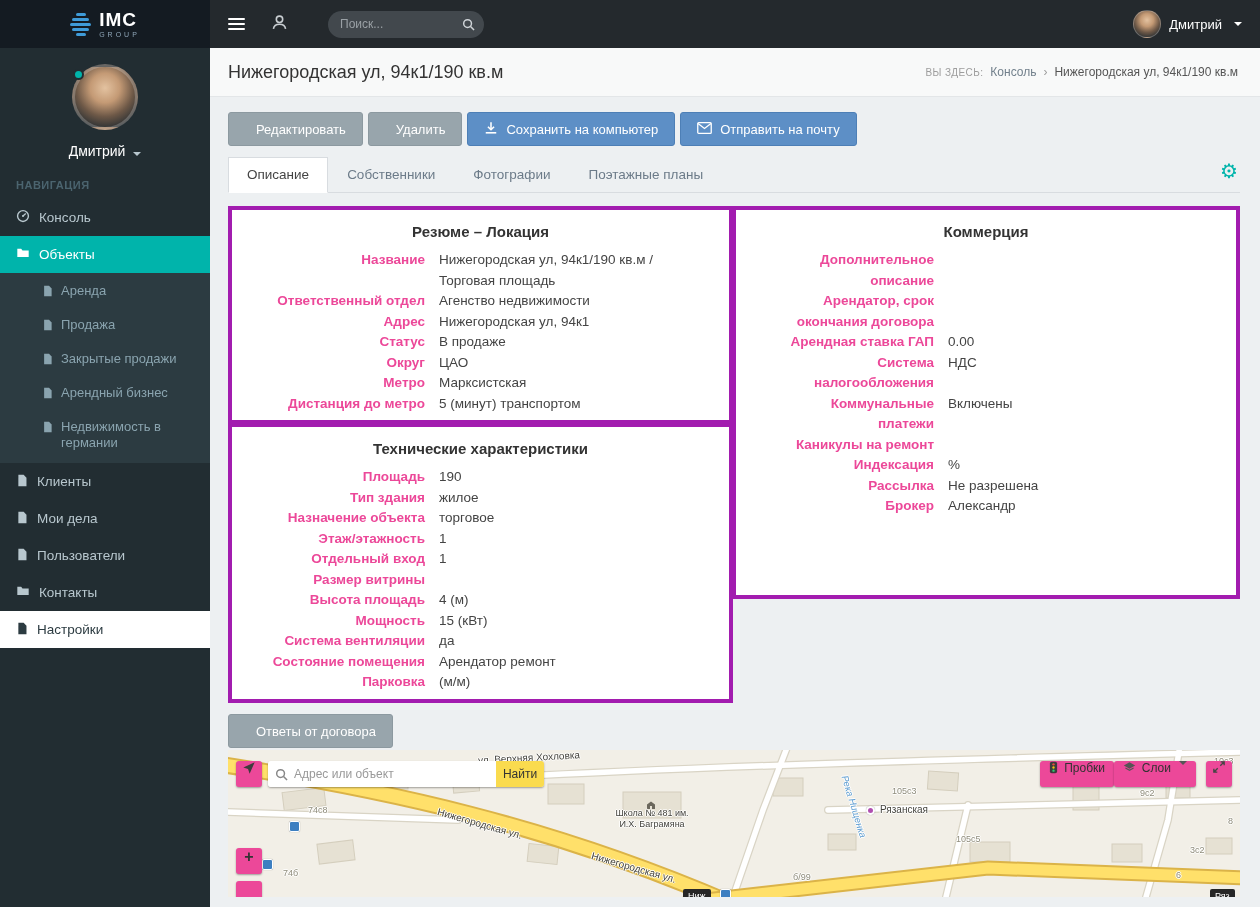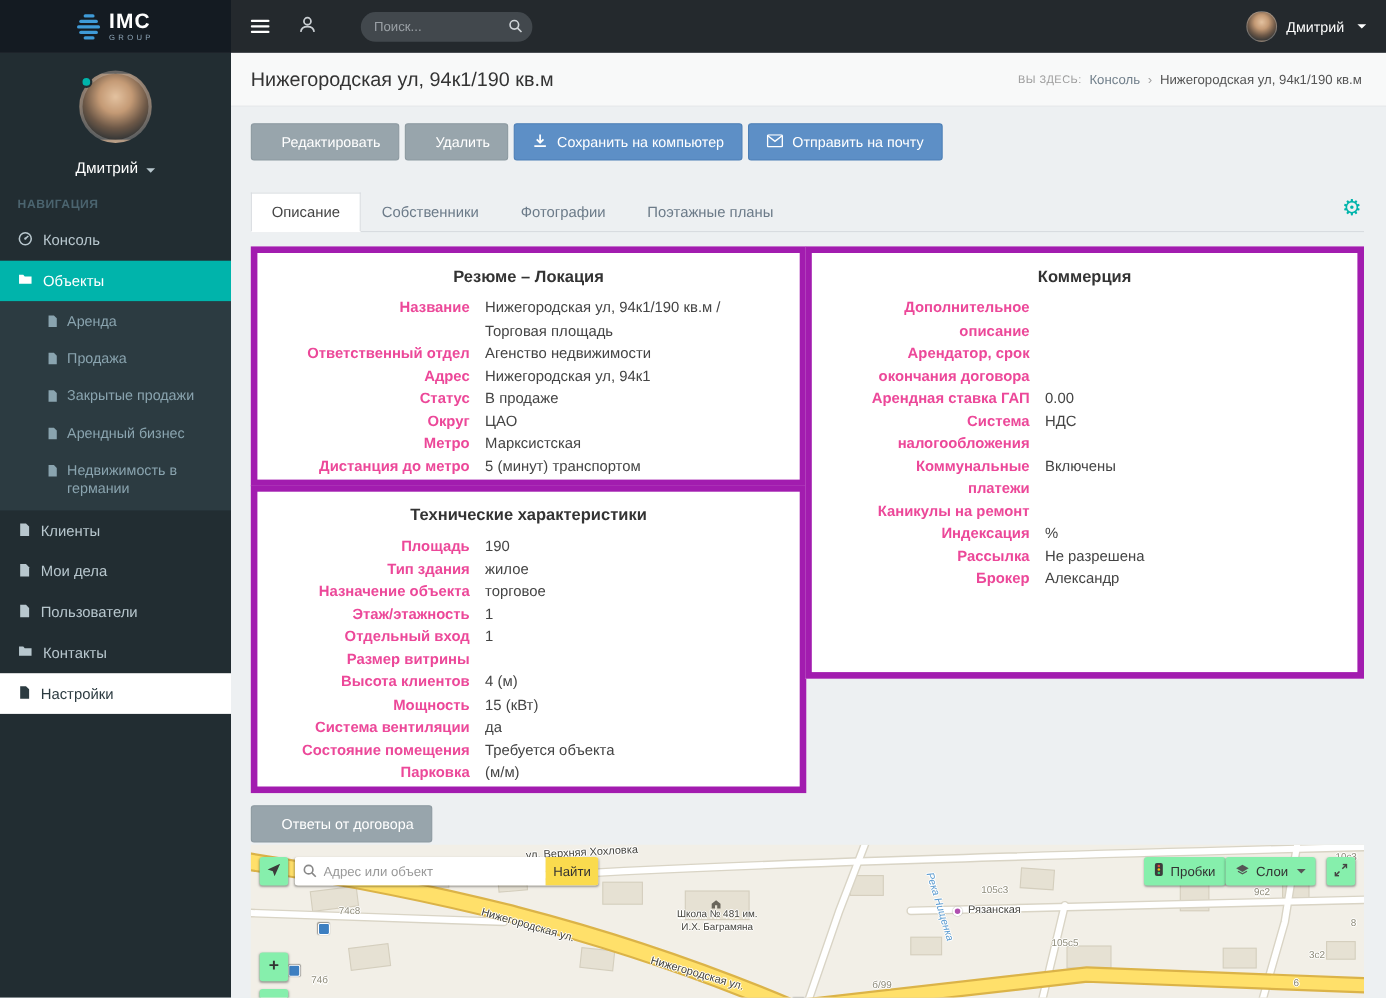--- a/index.html
+++ b/index.html
@@ -63,29 +63,29 @@
   .bc-sep { color:#9d9d9d; }
   .bc-current { color:#555; }
 
   .content-body { padding:0 20px 0 18px; }
 
   .actions-row { margin-top:15px; display:flex; gap:5px; }
   .btn { height:34px; display:inline-flex; align-items:center; gap:8px; padding:0 16px; font-size:13px; color:#fff; border-radius:3px; border:1px solid transparent; }
   .btn-gray { background:#98a5ac; border-color:#8c99a0;padding-left:27px; }
   .btn-blue { background:var(--button_blue,#5d8fc6); border-color:#4d7fb6; }
 
-  .tabs-row { margin-top:28px; position:relative; }
+  .tabs-row { margin-top:10px; position:relative; }
   .tabs { display:flex; align-items:flex-end; border-bottom:1px solid #d8dce0; height:37px; }
   .tab { padding:9px 18px 10px; font-size:13.5px; color:#6c7b89; margin-bottom:-1px; border:1px solid transparent; }
   .tab.active { background:#fff; color:#444; border-color:#d8dce0 #d8dce0 #fff; }
   .gear-btn { position:absolute; right:2px; top:5px; color:var(--accent,#00b4ab); font-size:20px; line-height:1; }
 
   .panel { margin-top:13px; display:flex; }
   .col-left { width:505px; display:flex; flex-direction:column; }
-  .box { background:#fff; border:6px solid #a21caf; overflow:hidden; }
+  .box { background:#fff; border:4px solid #a21caf; overflow:hidden; }
   .box-summary { height:218px; }
   .box-tech { height:280px; margin-top:-1px; }
   .col-right { flex:1; }
   .box-commerce { height:393px; margin-left:-1px; }
   .box-title { text-align:center; font-size:15px; font-weight:bold; color:#333; padding:13px 0 10px; }
   .row { display:flex; line-height:20.5px; font-size:13.5px; }
   .lbl { font-weight:bold; color:#ec4899; text-align:right; padding-right:14px; }
   .col-left .lbl { width:207px; padding-left:10px; }
   .col-right .lbl { width:212px; padding-left:46px; }
   .val { flex:1; color:#444; padding-right:12px; }
@@ -101,22 +101,22 @@
   .house { font-size:9px; color:#8f8c7b; }
   .school-label { width:92px; white-space:normal; text-align:center; font-size:9px; line-height:11px; }
   .river { color:#5b9bd0; font-style:italic; font-size:9.5px; transform:rotate(73deg); transform-origin:left top; }
   .rot-road { transform:rotate(16deg); }
   .rot-hoh { transform:rotate(-3deg); }
   .chip { position:absolute; background:#262626; color:#fff; font-size:9px; padding:2px 5px; border-radius:2px; line-height:10px; }
   .transit { position:absolute; width:11px; height:11px; background:#3d7fc1; border:1px solid #fff; border-radius:2px; box-shadow:0 0 1px rgba(0,0,0,.4); }
   .metro-dot { position:absolute; width:9px; height:9px; border-radius:50%; background:#b04fb0; border:2px solid #fff; box-shadow:0 0 1px rgba(0,0,0,.4); }
   .school-ico { position:absolute; }
 
-  .map-btn { position:absolute; background:#86efac; border-radius:3px; box-shadow:0 1px 2px rgba(0,0,0,.35);
-    height:26px; display:flex; align-items:center; gap:6px; padding:0 9px; font-size:12px; color:#333; }
+  .map-btn { position:absolute; background:#ec4899; border-radius:3px; box-shadow:0 1px 2px rgba(0,0,0,.35);
+    height:26px; display:flex; gap:6px; padding:0 9px; font-size:12px; color:#333; }
   .geo-btn { left:8px; top:11px; width:26px; padding:0; justify-content:center; }
   .map-search { position:absolute; left:40px; top:11px; height:26px; display:flex; border-radius:3px; overflow:hidden; box-shadow:0 1px 2px rgba(0,0,0,.35); }
   .map-search-iconbox { position:absolute; left:7px; top:6px; color:#777; }
   .map-search input { width:228px; height:26px; border:none; background:#fff; font-size:12px; padding:0 8px 0 26px; color:#333; }
   .map-search input::placeholder { color:#999; }
   .find-btn { width:48px; height:26px; background:var(--find_yellow,#fadb4e); font-size:12px; color:#333; }
   .traffic-btn { right:126px; top:11px; }
   .layers-btn { right:44px; top:11px; }
   .fullscreen-btn { right:8px; top:11px; width:26px; padding:0; justify-content:center; }
   .zoom-btn { left:8px; top:98px; width:26px; padding:0; justify-content:center; font-size:16px; font-weight:bold; }
@@ -376,34 +376,34 @@
           </div>
           <div class="row">
             <div class="lbl">Отдельный вход</div>
             <div class="val">1</div>
           </div>
           <div class="row">
             <div class="lbl">Размер витрины</div>
             <div class="val"></div>
           </div>
           <div class="row">
-            <div class="lbl">Высота клиентов</div>
+            <div class="lbl">Высота площадь</div>
             <div class="val">4 (м)</div>
           </div>
           <div class="row">
             <div class="lbl">Мощность</div>
             <div class="val">15 (кВт)</div>
           </div>
           <div class="row">
             <div class="lbl">Система вентиляции</div>
             <div class="val">да</div>
           </div>
           <div class="row">
             <div class="lbl">Состояние помещения</div>
-            <div class="val">Требуется объекта</div>
+            <div class="val">Арендатор ремонт</div>
           </div>
           <div class="row">
             <div class="lbl">Парковка</div>
             <div class="val">(м/м)</div>
           </div>
         </section>
       </div>
 
       <div class="col-right">
         <section class="box box-commerce">

